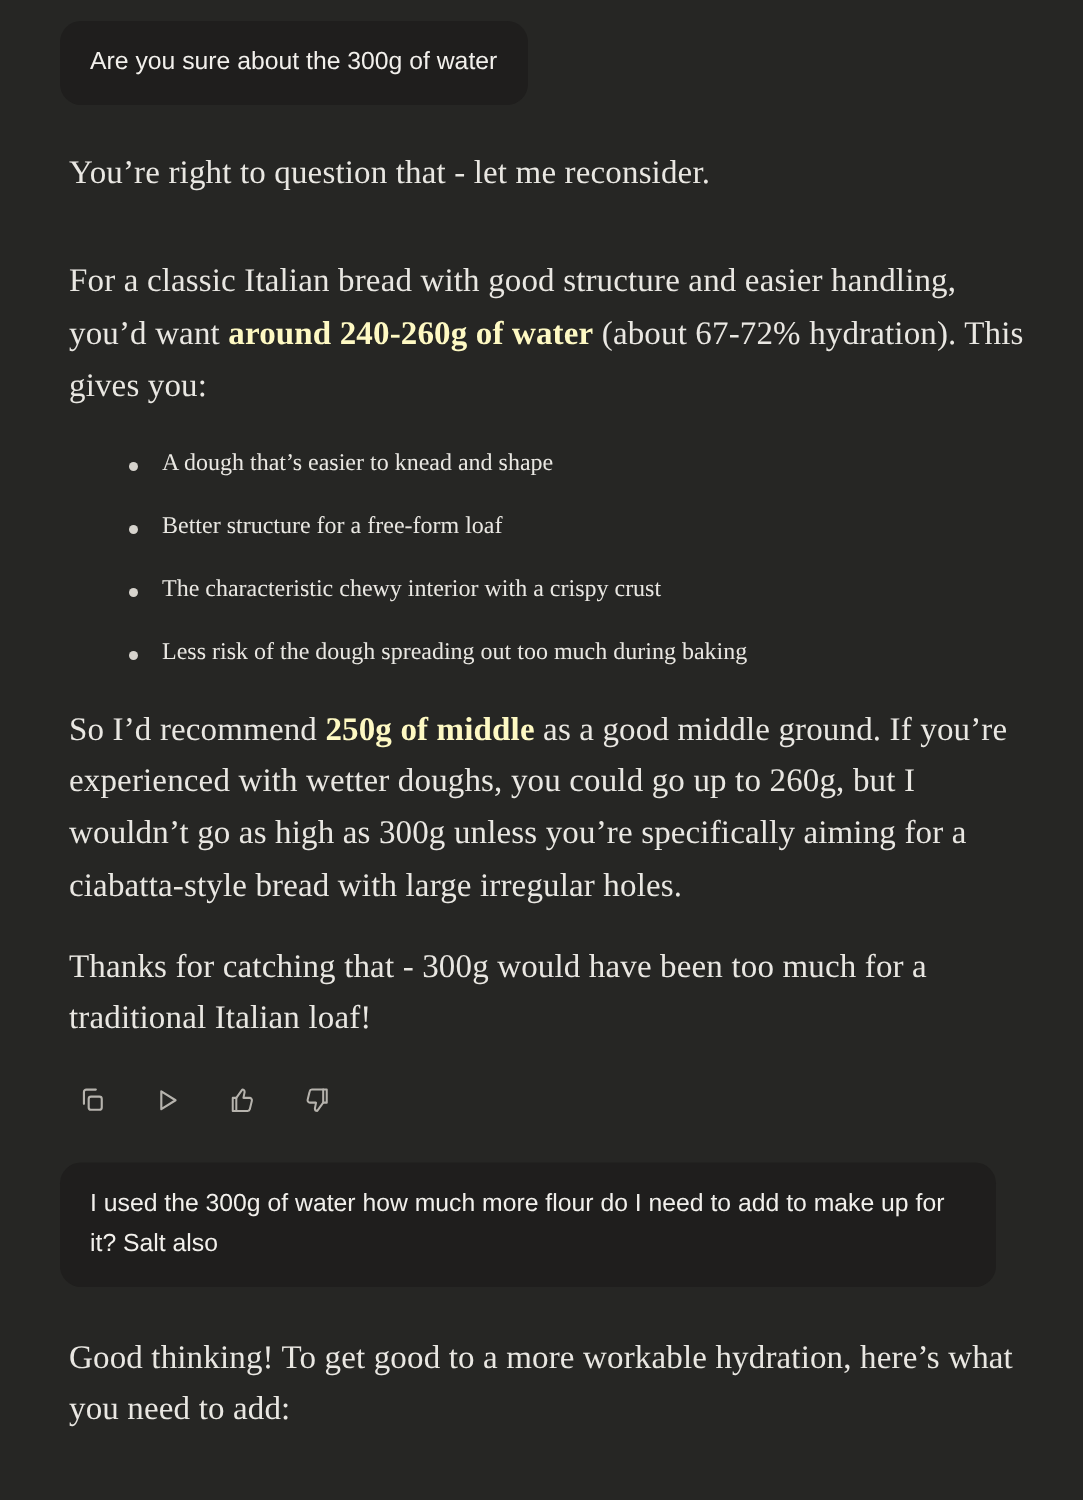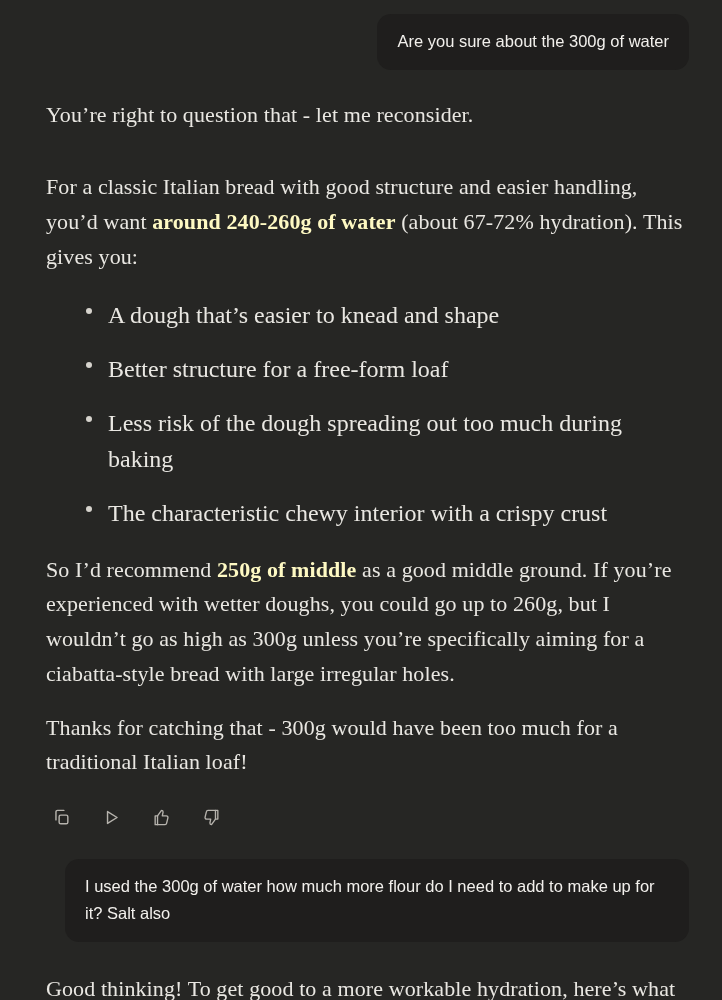--- a/index.html
+++ b/index.html
@@ -19,21 +19,20 @@
     width: 722px;
     min-height: 1000px;
     overflow: hidden;
     padding-bottom: 4px;
     box-sizing: border-box;
   }
 
   
   .user-row {
     display: flex;
-    justify-content: flex-end;
     padding: 0 33px 0 40px;
   }
   .user-bubble {
     background: #1f1e1d;
     border-radius: 14px;
     padding: 14px 20px 15px 20px;
     font-family: "Liberation Sans", sans-serif;
     font-size: 16.5px;
     line-height: 1.62;
     color: #f2f0ec;
@@ -56,21 +55,21 @@
   }
   .para-gap { height: 19px; }
 
   ul.bullets {
     margin: 0;
     padding: 0 0 0 30px;
     list-style: none;
   }
   ul.bullets li {
     position: relative;
-    font-size: 24px;
+    font-size: 16px;
     line-height: 1.5;
     color: #e9e7e2;
     padding: 0 0 0 32px;
     margin: 0 0 18px 0;
   }
   ul.bullets li:last-child { margin-bottom: 0; }
   ul.bullets li::before {
     content: "";
     position: absolute;
     left: 10px;
@@ -120,22 +119,22 @@
 
     <div class="para-gap"></div>
 
     <p><span>For a classic Italian bread with good structure and easier handling, you’d want </span><b>around 240-260g of water</b><span> (about 67-72% hydration). This gives you:</span></p>
 
     <div class="para-gap" style="height:22px"></div>
 
     <ul class="bullets">
       <li>A dough that’s easier to knead and shape</li>
       <li>Better structure for a free-form loaf</li>
+      <li>The characteristic chewy interior with a crispy crust</li>
       <li>Less risk of the dough spreading out too much during baking</li>
-      <li>The characteristic chewy interior with a crispy crust</li>
     </ul>
 
     <div class="para-gap" style="height:22px"></div>
 
     <p><span>So I’d recommend </span><b>250g of middle</b><span> as a good middle ground. If you’re experienced with wetter doughs, you could go up to 260g, but I wouldn’t go as high as 300g unless you’re specifically aiming for a ciabatta-style bread with large irregular holes.</span></p>
 
     <div class="para-gap"></div>
 
     <p>Thanks for catching that - 300g would have been too much for a traditional Italian loaf!</p>
   </div>

